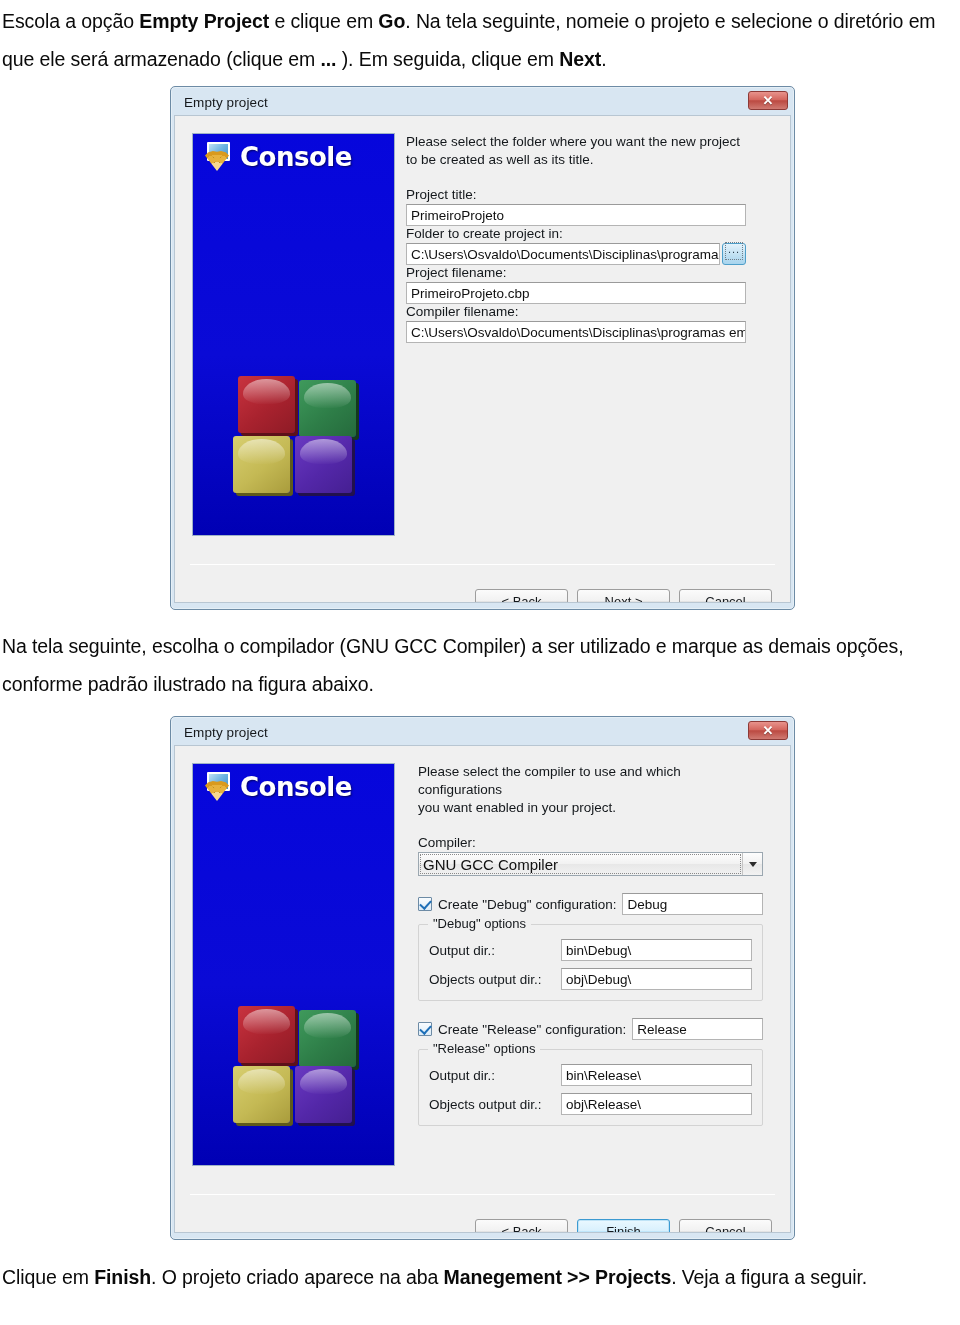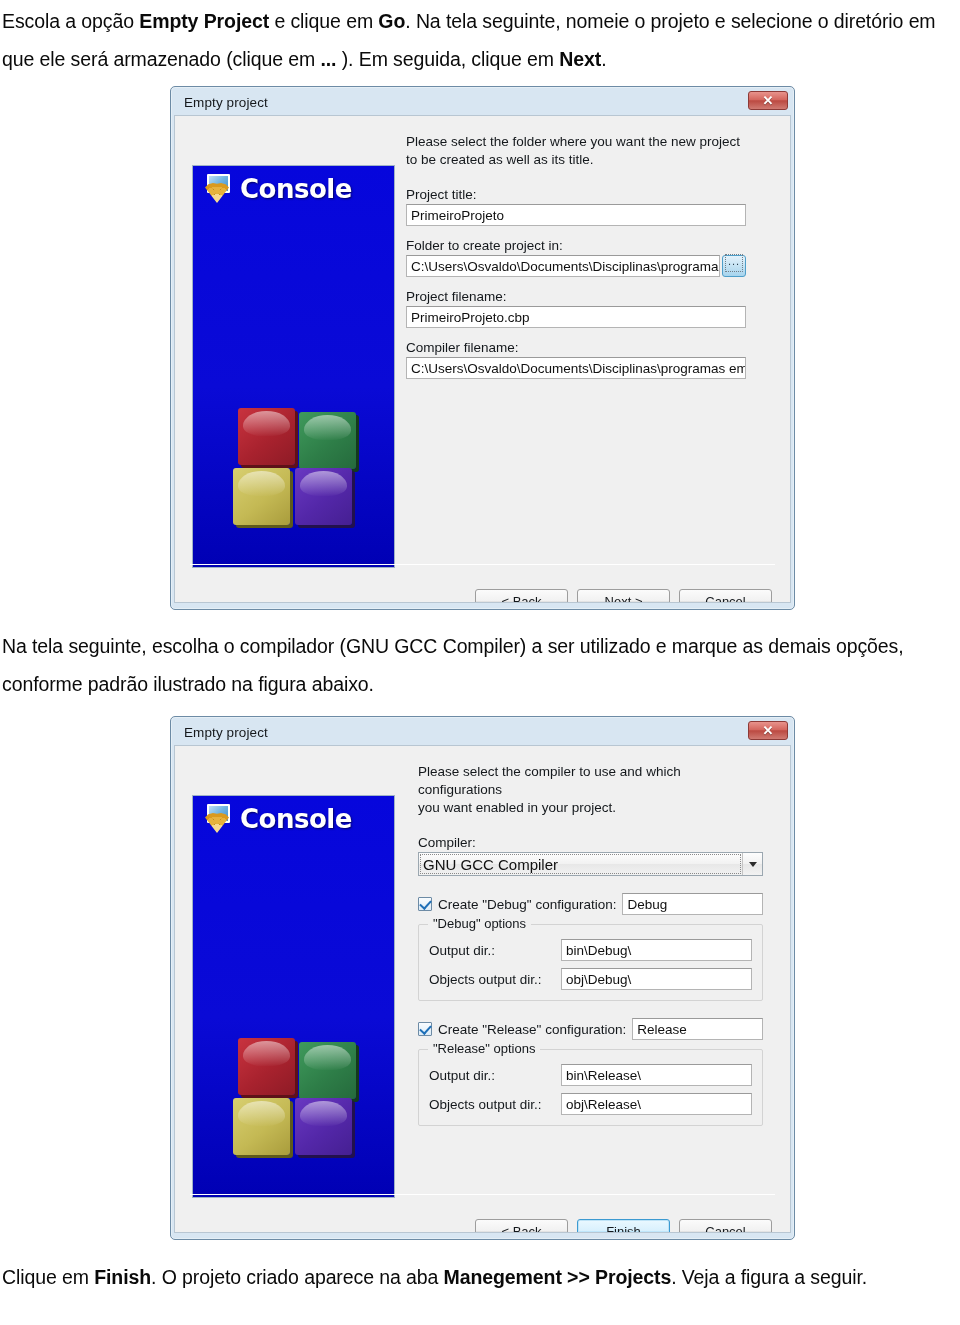--- a/index.html
+++ b/index.html
@@ -75,21 +75,20 @@
 
   
   .console-panel {
     position: absolute;
     left: 17px; top: 17px;
     width: 203px;
     background: #0000d0;
     background: linear-gradient(to bottom,#0606dc 0%,#0a0ad6 55%,#0000b4 100%);
     border: 1px solid #9fb3c6;
     overflow: hidden;
-    margin-top: 32px;
   }
   .console-head {
     display: flex; align-items: center;
     padding: 8px 0 0 12px;
     gap: 5px;
   }
   .console-logo {
     width: 30px; height: 30px;
     position: relative;
     flex: none;
@@ -174,21 +173,21 @@
     background: #ffffff;
     border: 1px solid #b4b4b4;
     border-top-color: #9a9a9a;
     display: flex; align-items: center;
     padding: 0 4px;
     font-size: 13.5px;
     color: #101010;
     white-space: nowrap;
     overflow: hidden;
   }
-  .field-group { margin-bottom: 12px; }
+  .field-group { }
 
   .path-row { display: flex; align-items: center; gap: 2px; }
   .browse-btn {
     width: 24px; height: 22px;
     flex: none;
     border: 1px solid #4e9ec9;
     border-radius: 3px;
     background: linear-gradient(to bottom,#e4f2fb 0%,#c4e2f3 50%,#a7d4ee 100%);
     display: flex; align-items: center; justify-content: center;
     cursor: pointer;

